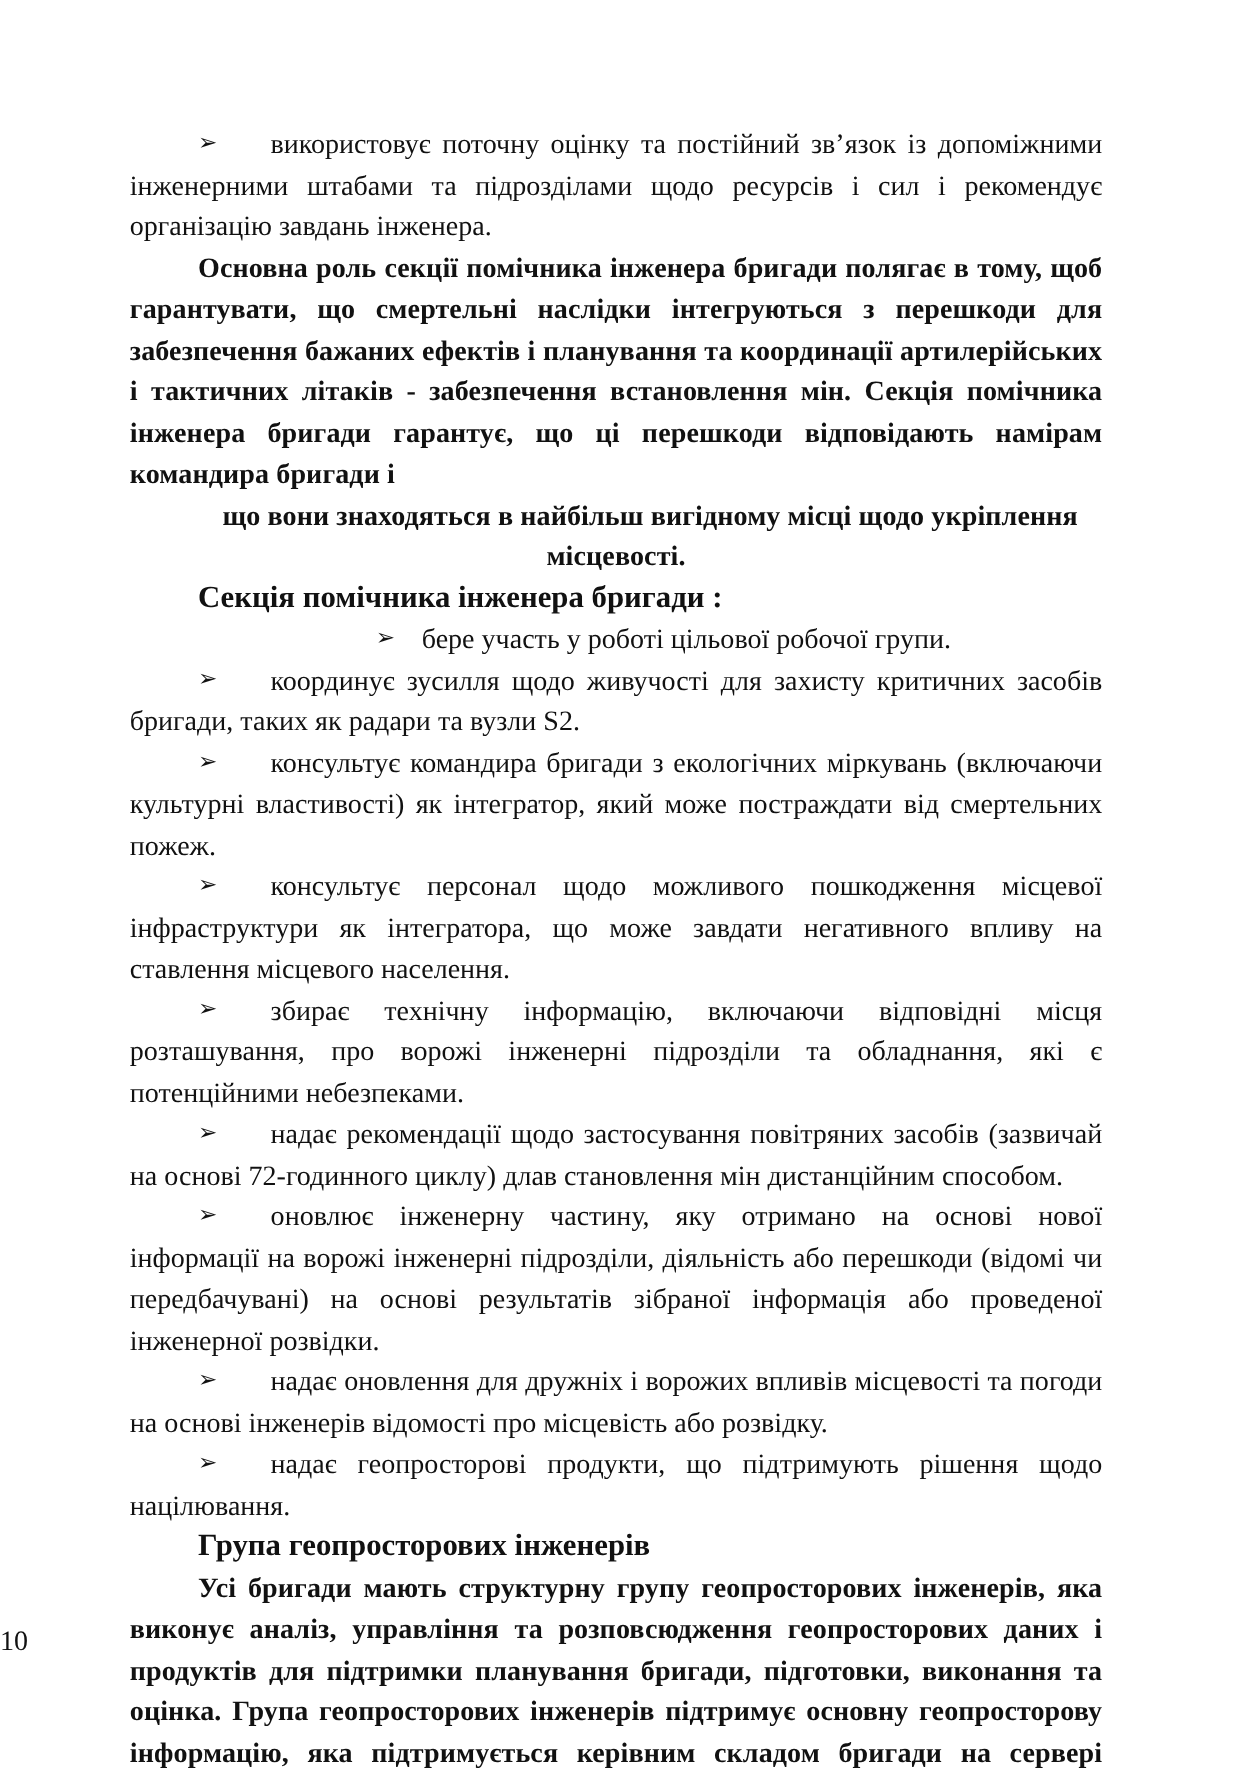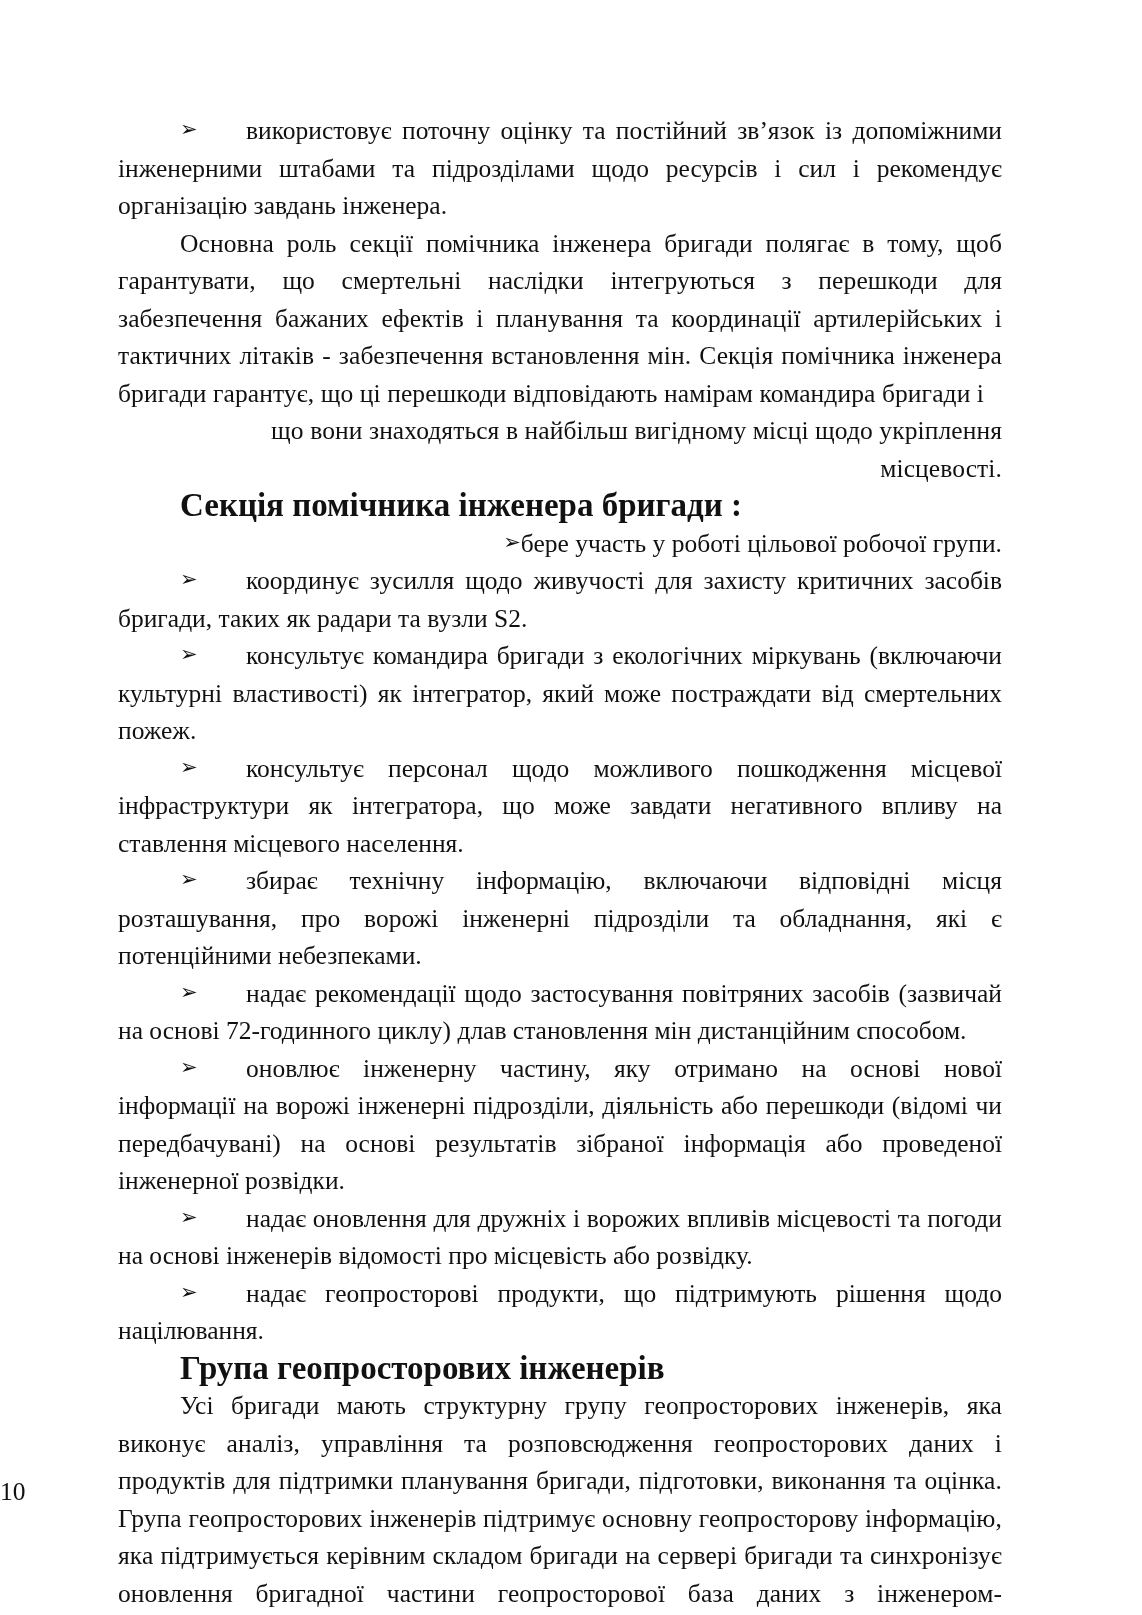--- a/index.html
+++ b/index.html
@@ -37,20 +37,21 @@
     font-size: 25.5px;
     line-height: 37.5px;
     text-align: justify;
     text-justify: inter-word;
     margin: 0;
     letter-spacing: 0.1px;
   }
 
   .para-indent {
     text-indent: 62px;
+    font-weight: bold;
   }
 
   
   .bullet {
     font-size: 25.5px;
     line-height: 37.5px;
     text-align: justify;
     text-justify: inter-word;
     margin: 0;
     padding-left: 0;
@@ -66,30 +67,30 @@
     line-height: 37.5px;
     vertical-align: top;
     transform: translateY(-1px);
   }
 
   .bullet .btext {
     
   }
 
   .heading {
-    font-size: 33px;
+    font-size: 28px;
     line-height: 37.5px;
     font-weight: bold;
     margin: 0;
     text-indent: 62px;
     text-align: left;
   }
 
   .last-line-left {
-    text-align: right;
+    text-align: center;
   }
 
   .pagenum {
     position: absolute;
     left: 0;
     top: 1476px;
     width: 1142px;
     font-size: 25.5px;
     line-height: 32px;
     font-family: "Liberation Serif", "DejaVu Serif", serif;

